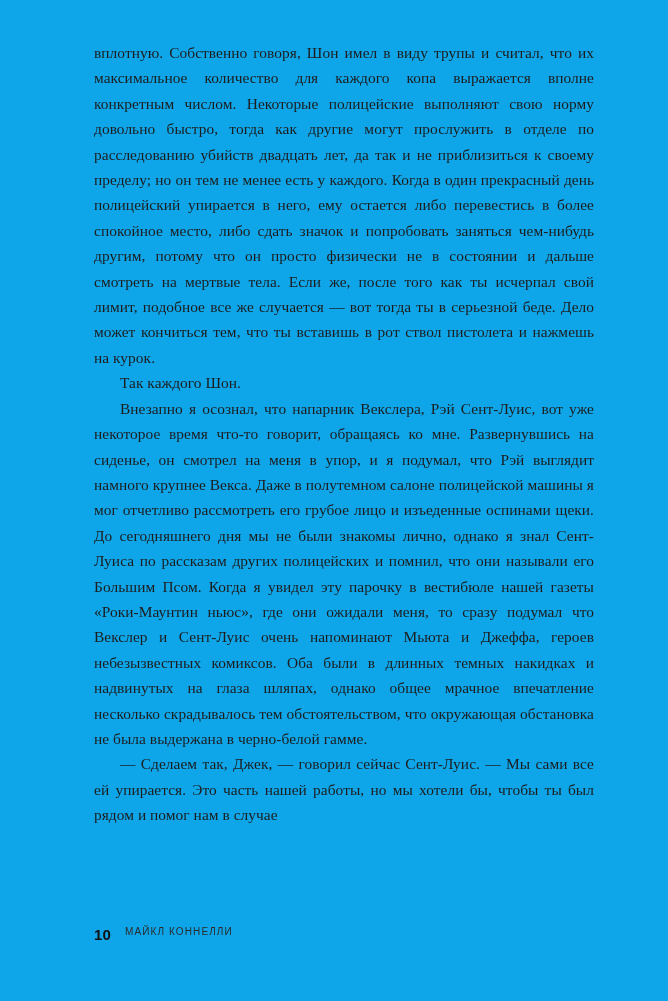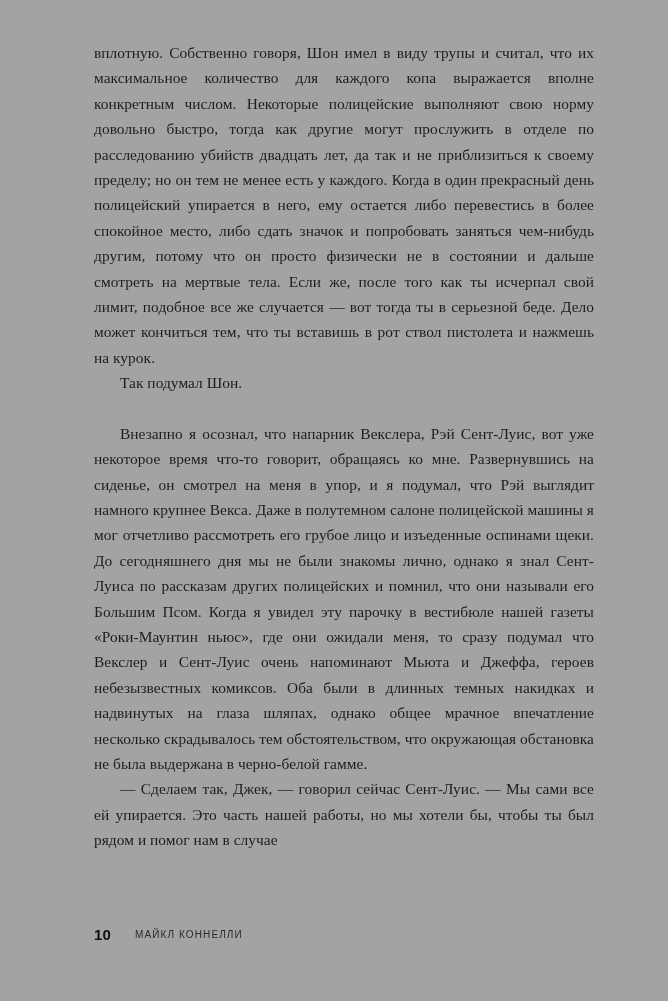--- a/index.html
+++ b/index.html
@@ -13,47 +13,46 @@
     font-family: "Liberation Serif", serif;
     color: #1a1a1a;
     overflow: hidden;
   }
   .page {
     position: relative;
     width: 668px;
     height: 1001px;
     box-sizing: border-box;
     padding: 40px 74px 0 94px;
-    background: #a3a3a3;
+    background: #0ea5e9;
   }
   .body-text {
     font-size: 15.4px;
     line-height: 25.4px;
     text-align: justify;
     text-justify: inter-word;
     color: #1d1d1d;
     letter-spacing: 0.05px;
   }
   .para {
     margin: 0;
     text-indent: 26px;
   }
   .para.no-indent {
     text-indent: 0;
   }
   .para.gap-before {
-    margin-top: 25px;
   }
   .footer {
     position: absolute;
     left: 94px;
     bottom: 58px;
     display: flex;
-    align-items: center;
-    gap: 24px;
+    align-items: flex-start;
+    gap: 14px;
   }
   .folio {
     font-family: "Liberation Sans", sans-serif;
     font-weight: bold;
     font-size: 15px;
     color: #111111;
     letter-spacing: 0.2px;
   }
   .running-head {
     font-family: "Liberation Sans", sans-serif;
@@ -62,21 +61,21 @@
     color: #2b2b2b;
   }
 </style>
 </head>
 <body>
 
 <div class="page">
 
   <div class="body-text">
     <p class="para no-indent">вплотную. Собственно говоря, Шон имел в виду трупы и считал, что их максимальное количество для каждого копа выражается вполне конкретным числом. Некоторые полицейские выполняют свою норму довольно быстро, тогда как другие могут прослужить в отделе по расследованию убийств двадцать лет, да так и не приблизиться к своему пределу; но он тем не менее есть у каждого. Когда в один прекрасный день полицейский упирается в него, ему остается либо перевестись в более спокойное место, либо сдать значок и попробовать заняться чем-нибудь другим, потому что он просто физически не в состоянии и дальше смотреть на мертвые тела. Если же, после того как ты исчерпал свой лимит, подобное все же случается — вот тогда ты в серьезной беде. Дело может кончиться тем, что ты вставишь в рот ствол пистолета и нажмешь на курок.</p>
-    <p class="para">Так подумал Шон.</p>
+    <p class="para">Так каждого Шон.</p>
     <p class="para gap-before">Внезапно я осознал, что напарник Векслера, Рэй Сент-Луис, вот уже некоторое время что-то говорит, обращаясь ко мне. Развернувшись на сиденье, он смотрел на меня в упор, и я подумал, что Рэй выглядит намного крупнее Векса. Даже в полутемном салоне полицейской машины я мог отчетливо рассмотреть его грубое лицо и изъеденные оспинами щеки. До сегодняшнего дня мы не были знакомы лично, однако я знал Сент-Луиса по рассказам других полицейских и помнил, что они называли его Большим Псом. Когда я увидел эту парочку в вестибюле нашей газеты «Роки-Маунтин ньюс», где они ожидали меня, то сразу подумал что Векслер и Сент-Луис очень напоминают Мьюта и Джеффа, героев небезызвестных комиксов. Оба были в длинных темных накидках и надвинутых на глаза шляпах, однако общее мрачное впечатление несколько скрадывалось тем обстоятельством, что окружающая обстановка не была выдержана в черно-белой гамме.</p>
     <p class="para">— Сделаем так, Джек, — говорил сейчас Сент-Луис. — Мы сами все ей упирается. Это часть нашей работы, но мы хотели бы, чтобы ты был рядом и помог нам в случае</p>
   </div>
 
   <div class="footer">
     <span class="folio">10</span>
     <span class="running-head">МАЙКЛ КОННЕЛЛИ</span>
   </div>
 
 </div>

